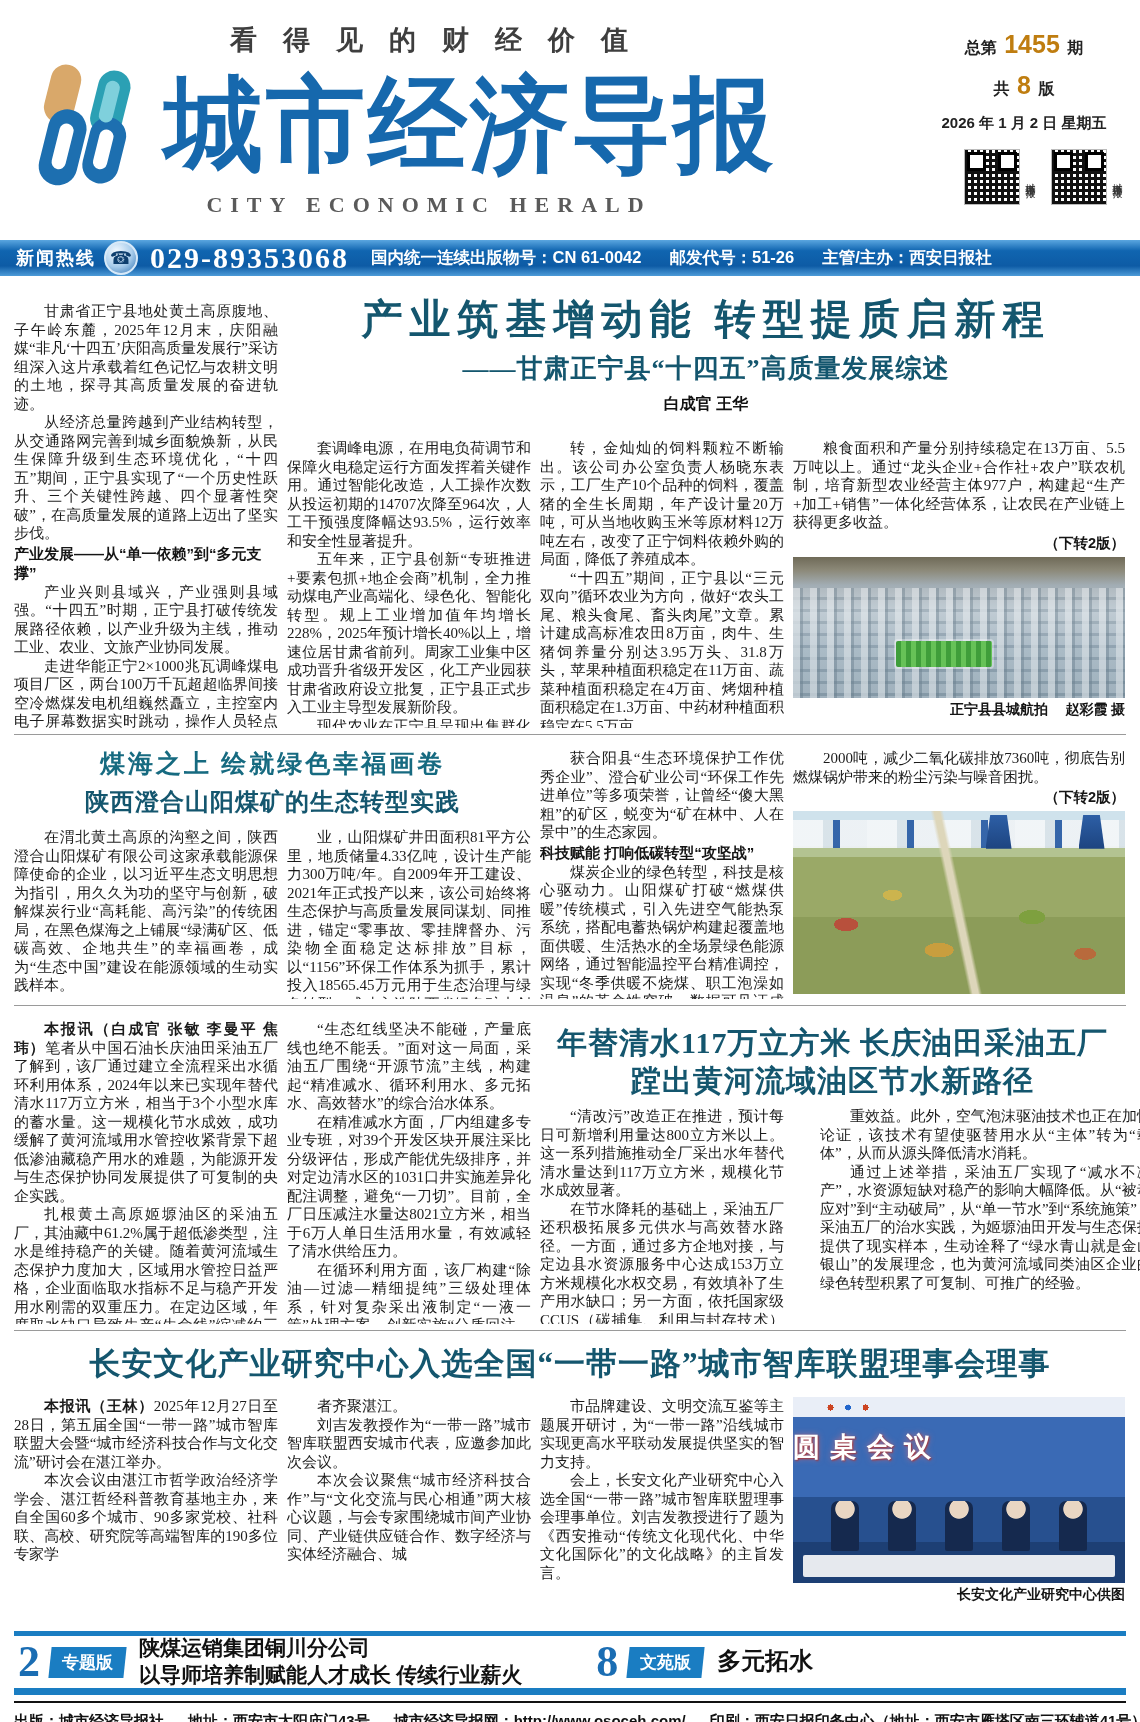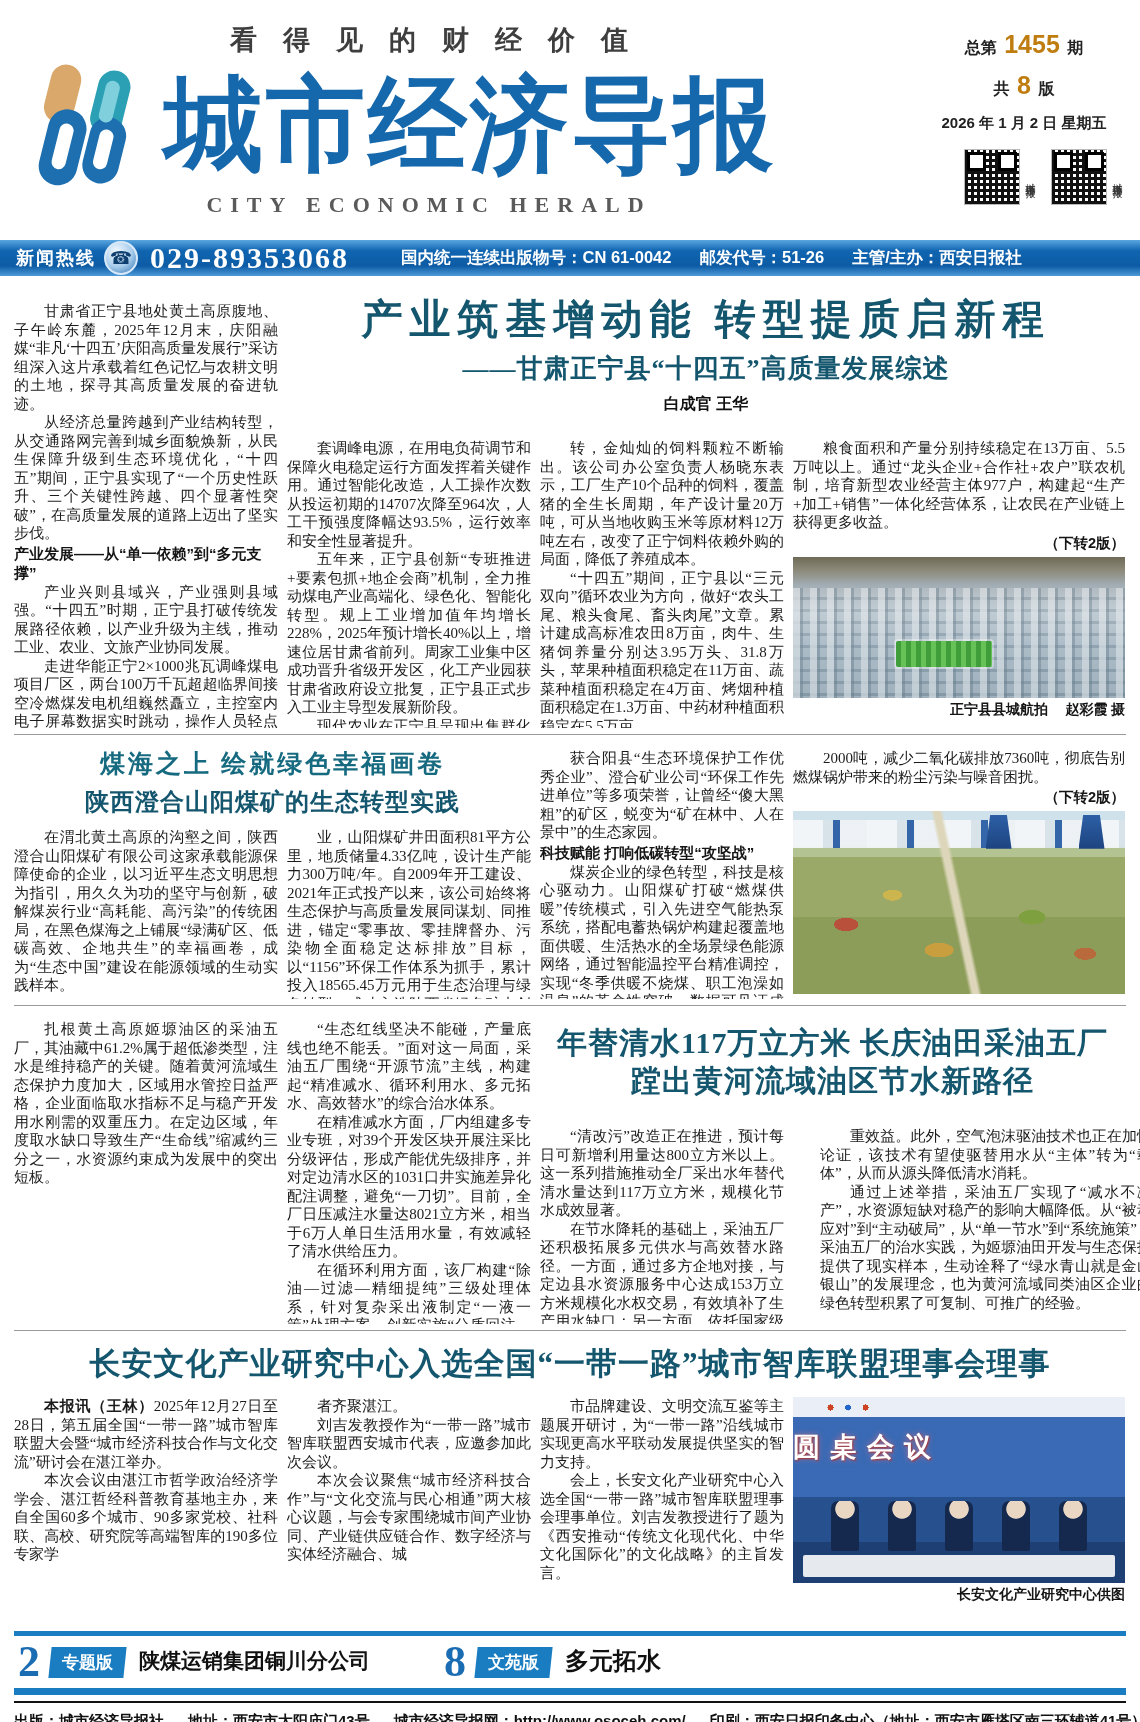--- a/index.html
+++ b/index.html
@@ -36,21 +36,21 @@
 
   
   .hotbar{height:36px;display:flex;align-items:center;color:#fff;padding:0 10px;
           background:linear-gradient(180deg,#5aa6e0 0%,#1065b0 30%,#0d5ba5 72%,#4d9bd8 100%);
           font-family:"Liberation Sans","DejaVu Sans",sans-serif;}
   .hot-label{font-size:18px;font-weight:700;margin:0 8px 0 6px;letter-spacing:2px;}
   .phone-badge{width:34px;height:34px;border-radius:50%;flex:0 0 auto;margin-right:12px;
                background:radial-gradient(circle at 35% 28%,#f2f9ff,#a9cdec 52%,#2e73b4 100%);
                border:2px solid #d7e9f8;display:flex;align-items:center;justify-content:center;
                color:#0d3e6e;font-size:18px;line-height:1;}
-  .hot-phone{font-size:30px;font-weight:800;letter-spacing:2px;margin-right:52px;
+  .hot-phone{font-size:30px;font-weight:800;letter-spacing:2px;margin-right:22px;
              font-family:"Liberation Serif","DejaVu Serif",serif;}
   .hot-info{font-size:16.5px;font-weight:700;display:flex;gap:28px;white-space:nowrap;}
 
   
   .cols4{display:grid;grid-template-columns:264px 244px 244px 332px;column-gap:9px;}
   .bp{font-size:15px;line-height:18.5px;text-align:justify;text-indent:2em;margin:0;color:#1b1b1b;}
   .bp b{font-weight:700;}
   .subhead{font-size:15px;line-height:19px;font-weight:700;margin:1px 0;
            font-family:"Liberation Sans","DejaVu Sans",sans-serif;}
   .jump{font-size:14.5px;font-weight:700;text-align:right;margin:2px 0 4px;
@@ -102,21 +102,21 @@
   .headframe{position:absolute;width:26px;height:34px;top:2%;background:linear-gradient(180deg,#2d5fa6,#1d4480);
              clip-path:polygon(18% 0,82% 0,100% 100%,0 100%);}
   .caption-c{font-size:13.5px;font-weight:600;text-align:center;margin-top:4px;letter-spacing:1px;}
 
   
   .a3{height:312px;overflow:hidden;padding-top:8px;}
   .a3-c1,.a3-c2{overflow:hidden;}
   .a3-right{grid-column:3/5;}
   .a3-head{text-align:center;padding-top:4px;}
   .a3-title{font-size:30px;font-weight:900;letter-spacing:1px;line-height:1.25;}
-  .a3-rightcols{display:grid;grid-template-columns:244px 332px;column-gap:9px;margin-top:28px;gap:36px;}
+  .a3-rightcols{display:grid;grid-template-columns:244px 332px;column-gap:9px;margin-top:8px;gap:36px;}
   .a3-rightcols>div{overflow:hidden;}
 
   
   .a4{height:286px;overflow:hidden;padding-top:6px;}
   .a4-head{text-align:center;margin-bottom:12px;}
   .a4-title{font-size:31px;font-weight:900;letter-spacing:1px;}
   .a4 .cols4>div{overflow:hidden;}
   .photo-conf{width:100%;height:186px;position:relative;overflow:hidden;
     background:linear-gradient(180deg,#e9eef7 0 11%,#3a6ab5 11% 54%,#27508f 54% 78%,#1d3f74 78% 100%);}
   .conf-banner-dots{position:absolute;top:2.5%;left:6%;right:6%;height:6%;
@@ -276,20 +276,23 @@
         <div class="caption-c">陕西澄合山阳煤矿生态转型后的矿区环境</div>
       </div>
     </div>
   </section>
 
   <hr class="rule">
 
   <section class="a3 inner">
     <div class="cols4" style="height:100%;">
       <div class="a3-c1">
+        <p class="bp">
+          <b>本报讯（白成官 张敏 李曼平 焦玮）</b><span>笔者从中国石油长庆油田采油五厂了解到，该厂通过建立全流程采出水循环利用体系，2024年以来已实现年替代清水117万立方米，相当于3个小型水库的蓄水量。这一规模化节水成效，成功缓解了黄河流域用水管控收紧背景下超低渗油藏稳产用水的难题，为能源开发与生态保护协同发展提供了可复制的央企实践。</span>
+        </p>
         <p class="bp">扎根黄土高原姬塬油区的采油五厂，其油藏中61.2%属于超低渗类型，注水是维持稳产的关键。随着黄河流域生态保护力度加大，区域用水管控日益严格，企业面临取水指标不足与稳产开发用水刚需的双重压力。在定边区域，年度取水缺口导致生产“生命线”缩减约三分之一，水资源约束成为发展中的突出短板。</p>
       </div>
       <div class="a3-c2">
         <p class="bp">“生态红线坚决不能碰，产量底线也绝不能丢。”面对这一局面，采油五厂围绕“开源节流”主线，构建起“精准减水、循环利用水、多元拓水、高效替水”的综合治水体系。</p>
         <p class="bp">在精准减水方面，厂内组建多专业专班，对39个开发区块开展注采比分级评估，形成产能优先级排序，并对定边清水区的1031口井实施差异化配注调整，避免“一刀切”。目前，全厂日压减注水量达8021立方米，相当于6万人单日生活用水量，有效减轻了清水供给压力。</p>
         <p class="bp">在循环利用方面，该厂构建“除油—过滤—精细提纯”三级处理体系，针对复杂采出液制定“一液一策”处理方案，创新实施“分质回注、精准匹配”模式。目前已完成10座站点改造，实现采出水日替代清水1660立方米；另有7座站点、33口注水井的</p>
       </div>
       <div class="a3-right">
         <div class="a3-head">
           <div class="a3-title teal">年替清水117万立方米  长庆油田采油五厂</div>
@@ -347,20 +350,21 @@
         <div class="caption-r" style="font-weight:600;">长安文化产业研究中心供图</div>
       </div>
     </div>
   </section>
 
   <div class="navbar">
     <span class="nav-num">2</span>
     <span class="nav-badge"><i>专题版</i></span>
     <span class="nav-lines">
       <div>陕煤运销集团铜川分公司</div>
+      <div>以导师培养制赋能人才成长  传续行业薪火</div>
     </span>
     <span class="nav-item2">
       <span class="nav-num">8</span>
       <span class="nav-badge"><i>文苑版</i></span>
       <span class="nav-lines nav-single">多元拓水</span>
     </span>
   </div>
 
   <footer class="footer">
     <span>出版：城市经济导报社</span>

